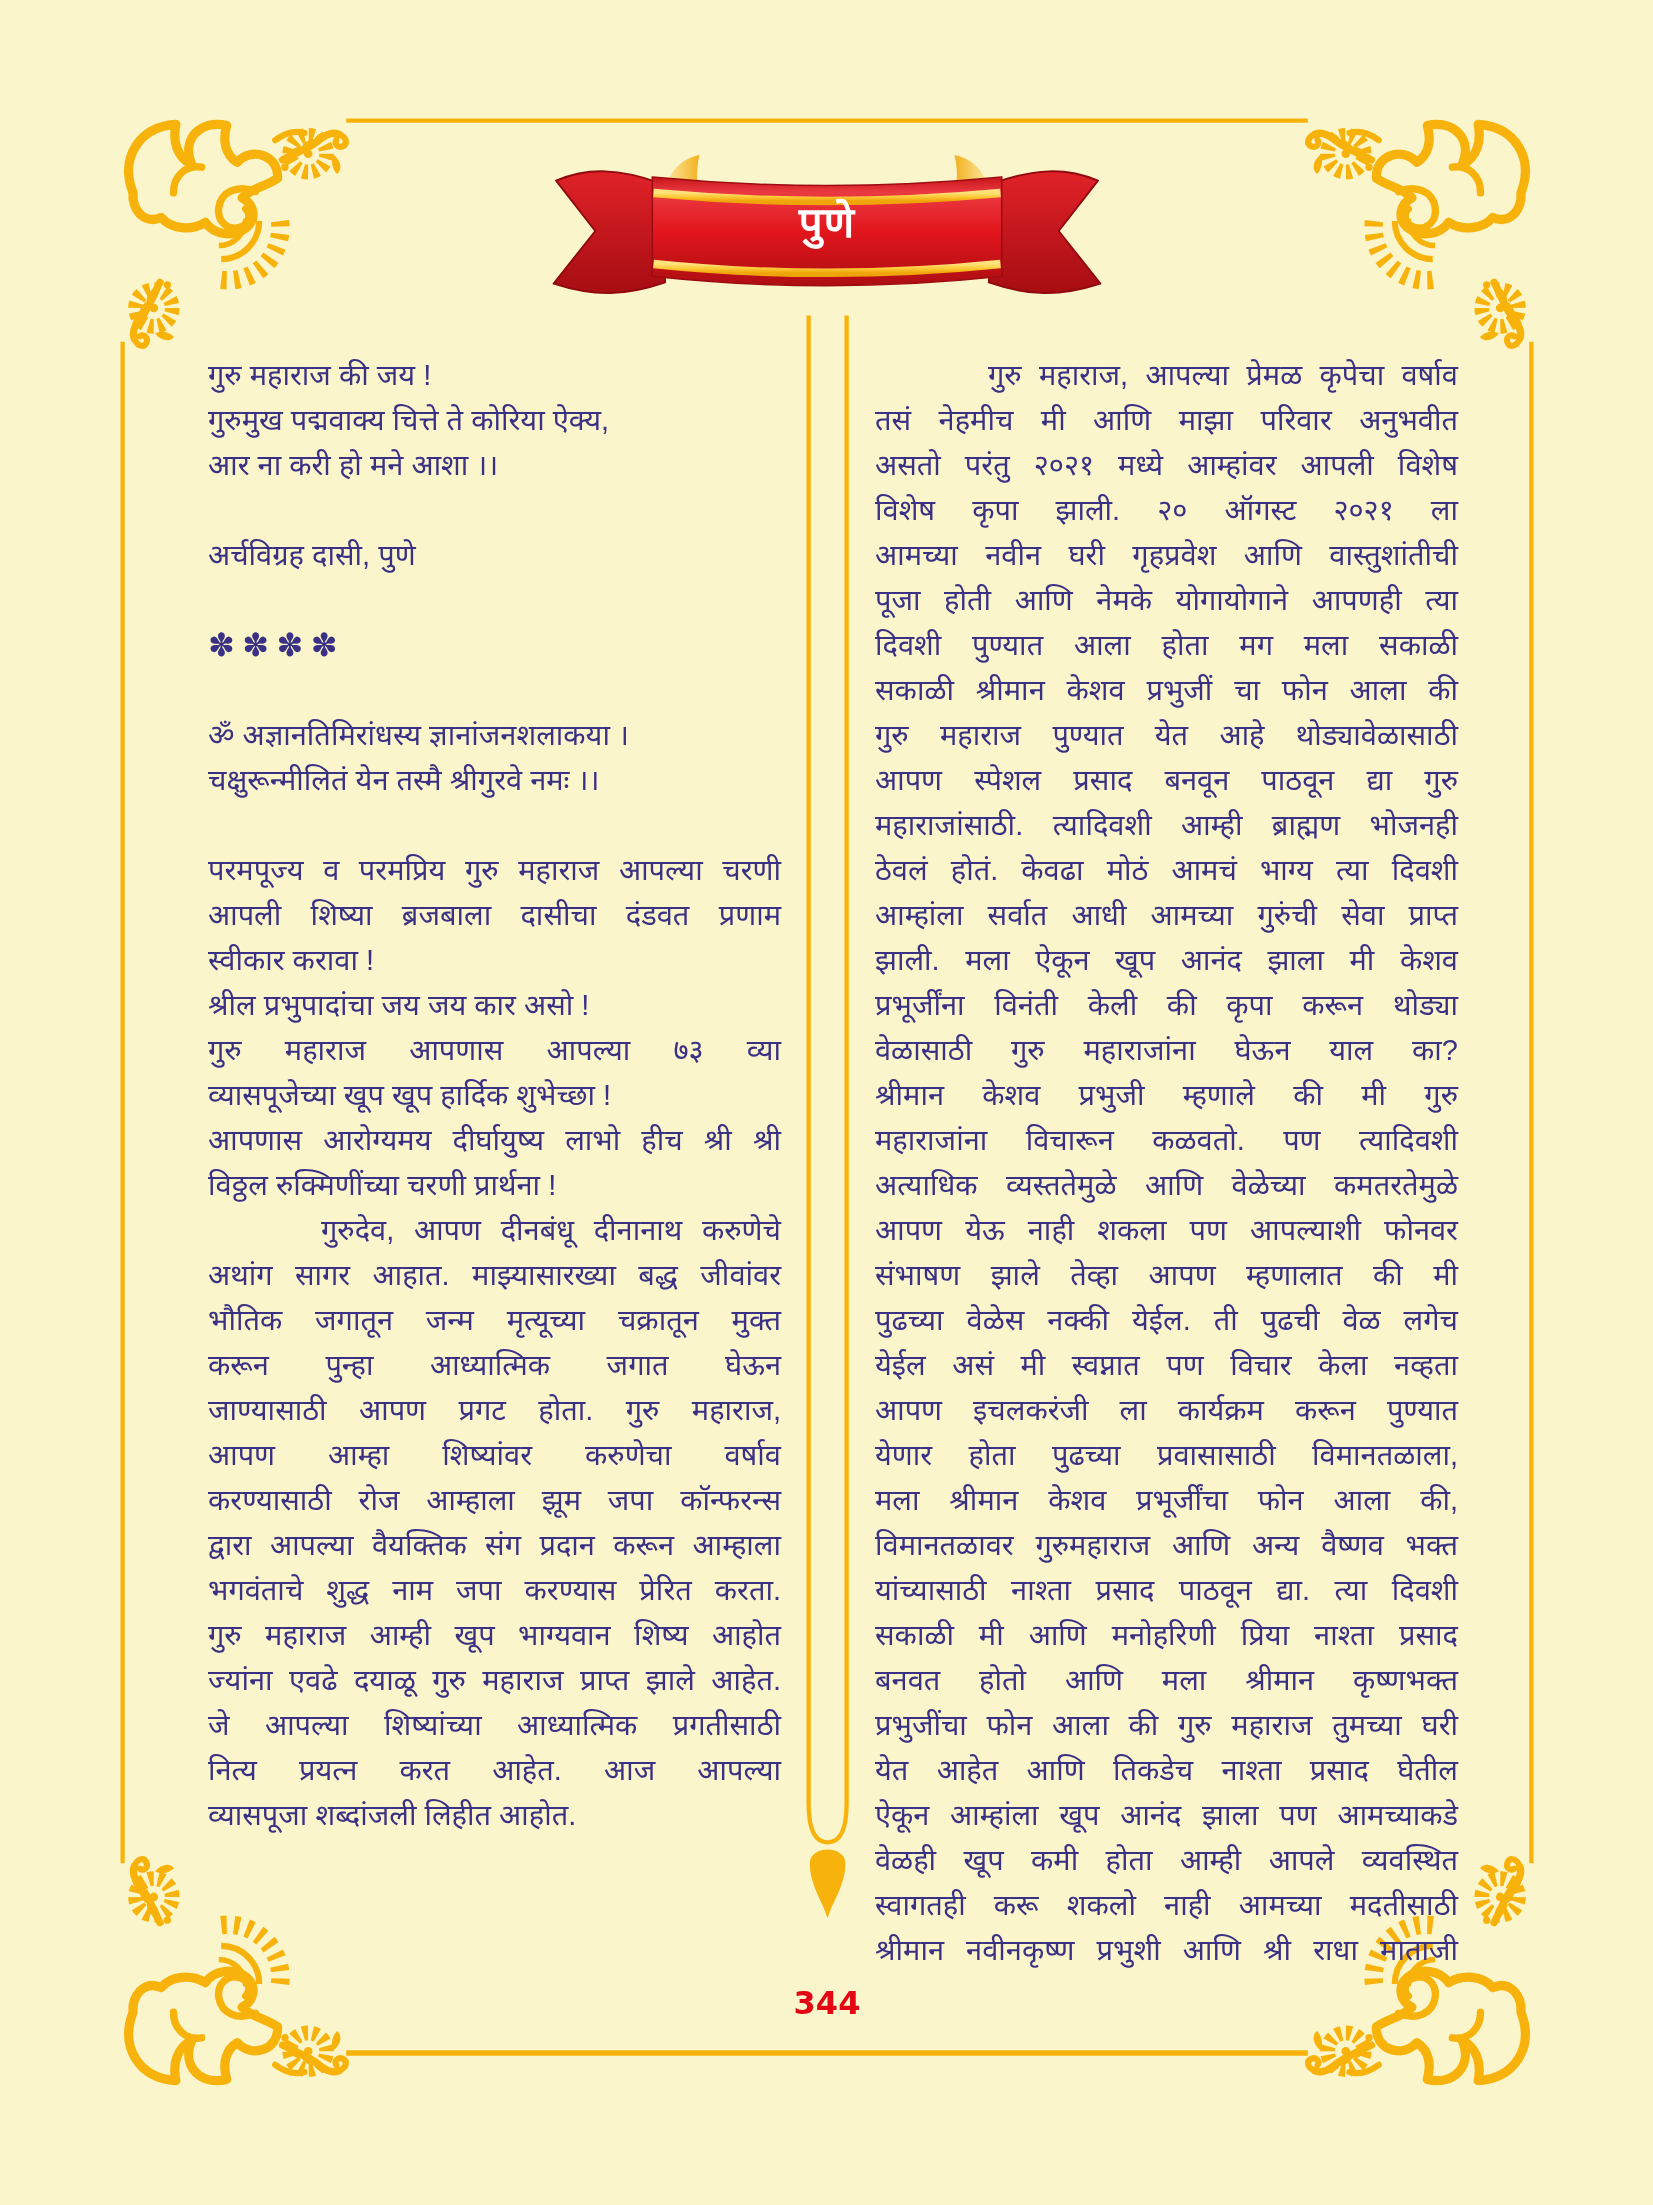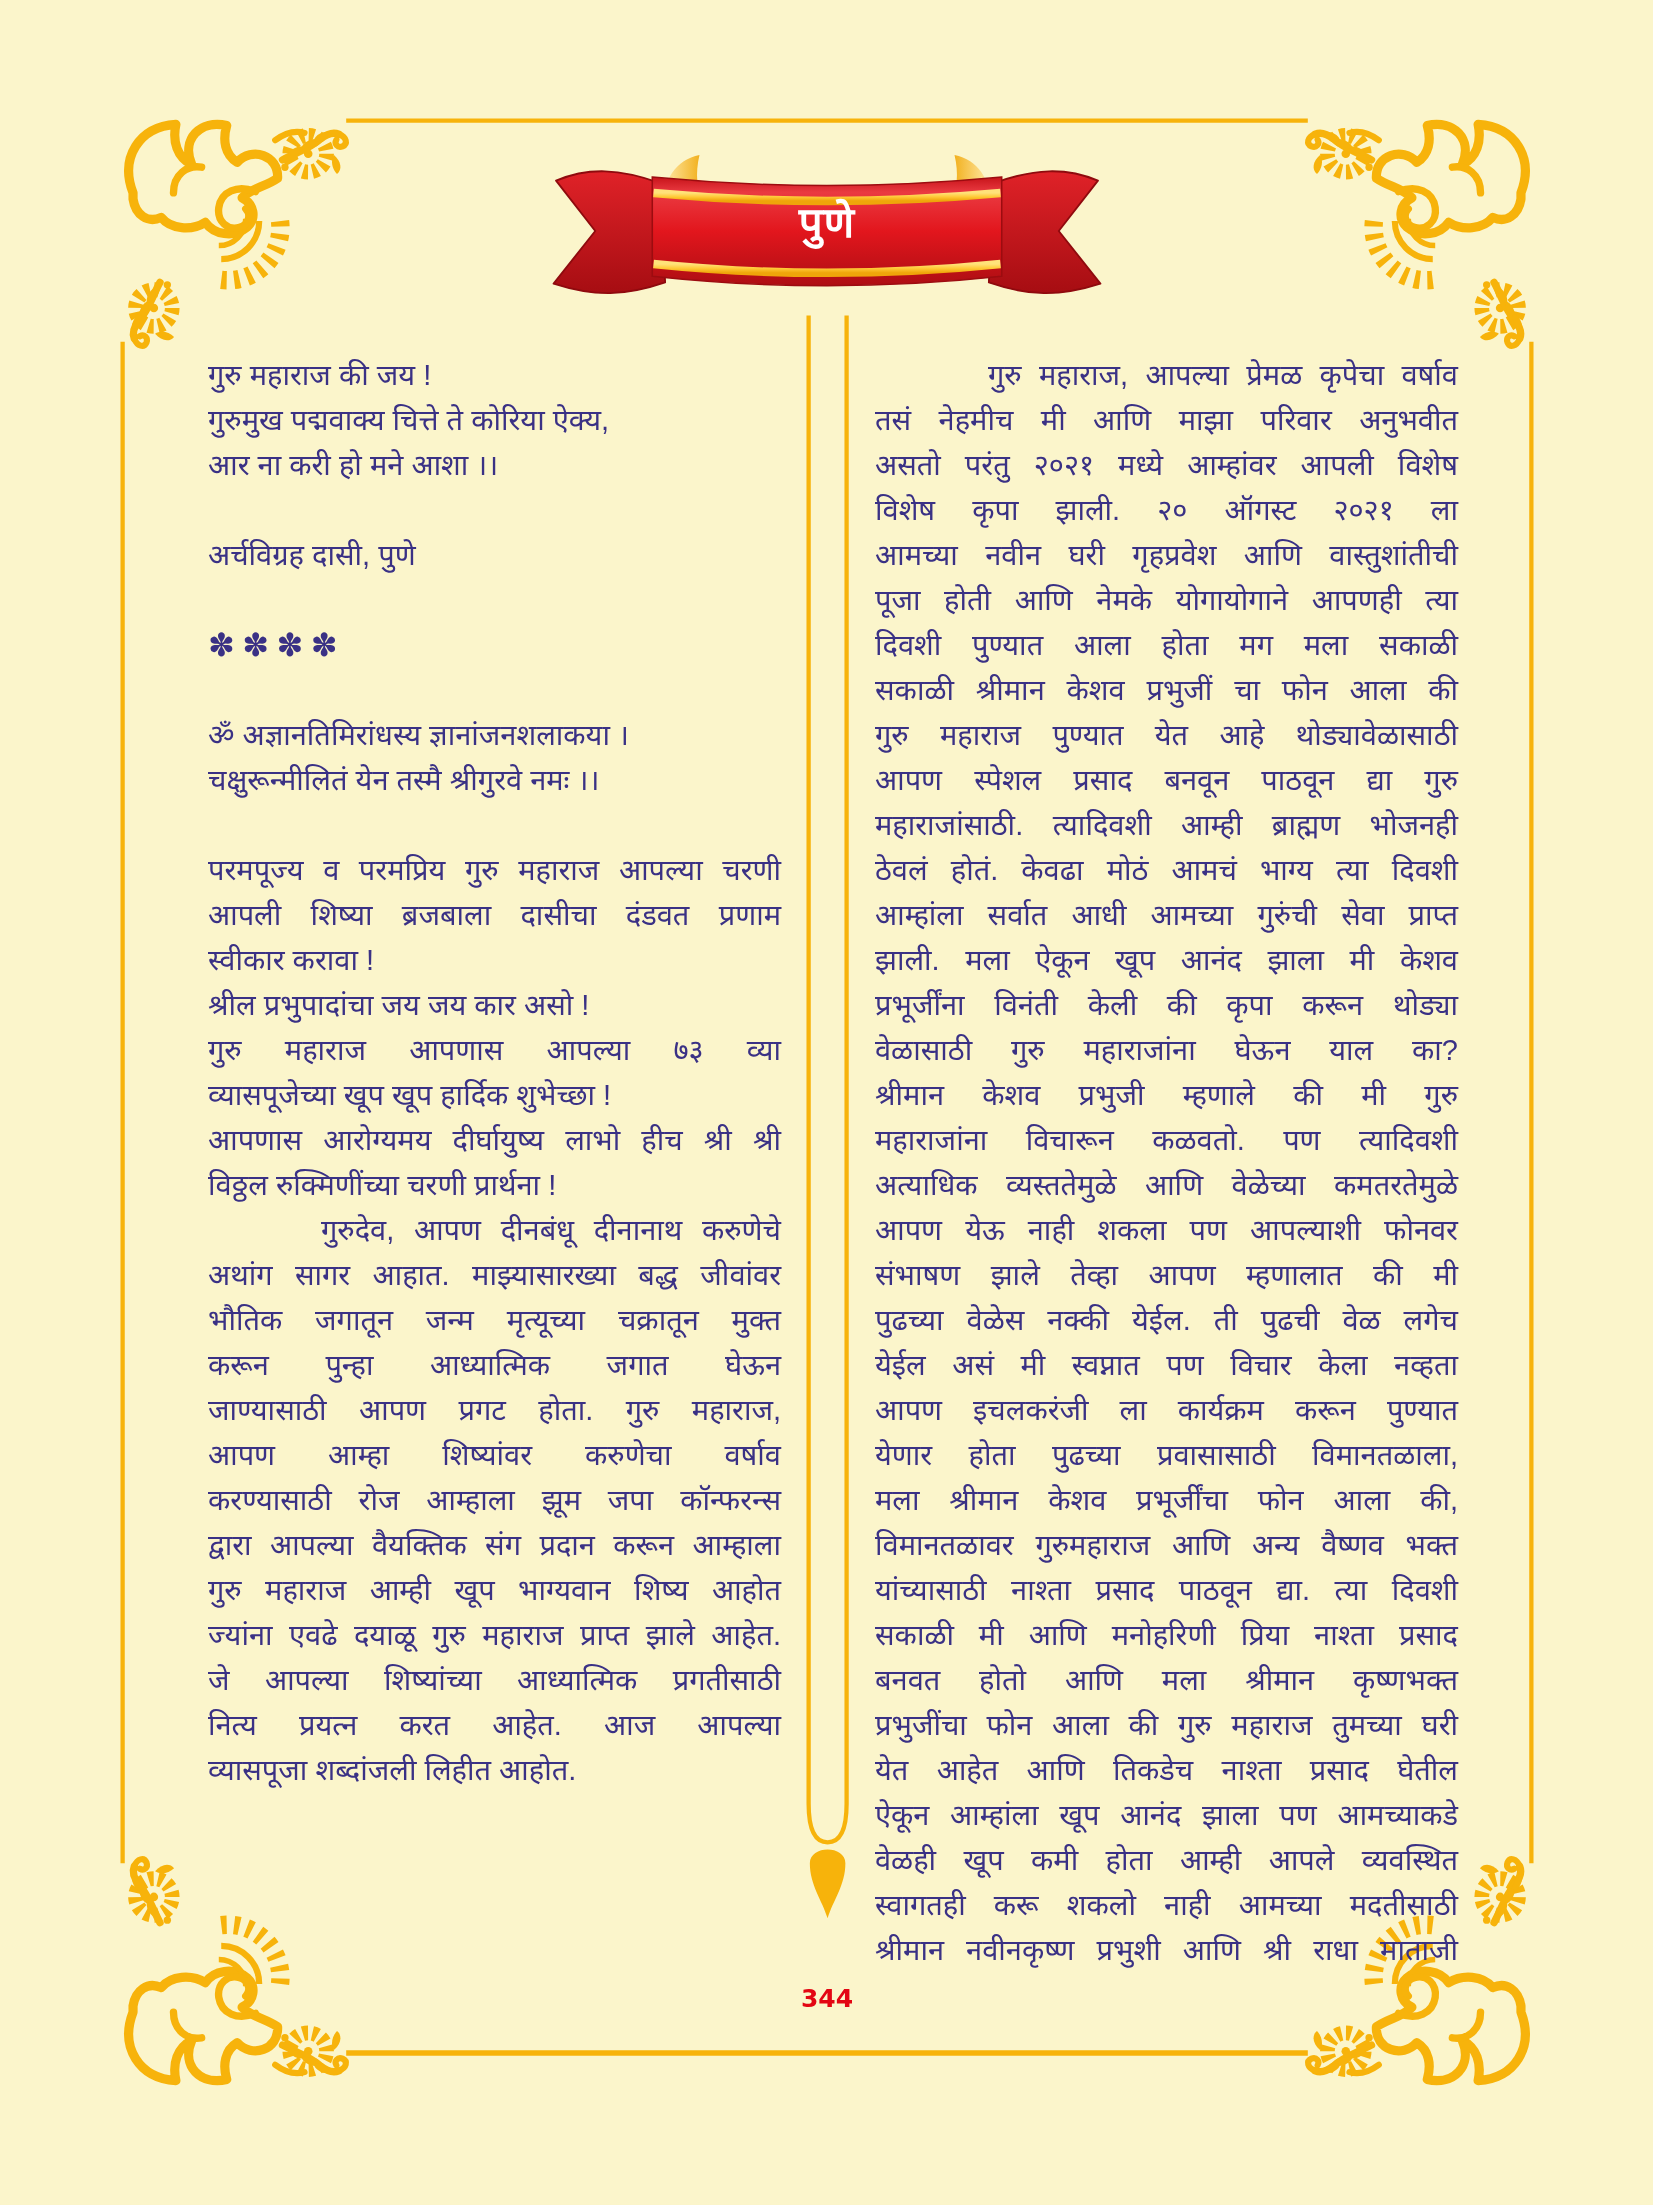--- a/index.html
+++ b/index.html
@@ -33,21 +33,21 @@
   }
   .line.just{text-align:justify;text-align-last:justify;}
   .line.indent{text-indent:113px;}
   .line.stars{font-size:32px;letter-spacing:7.4px;}
 
   
   .pagenum{
     position:absolute;left:769px;top:1984px;width:116px;
     text-align:center;
     font-family:"DejaVu Sans", sans-serif;
-    font-size:25px;font-weight:bold;color:#E30613;
+    font-size:32px;font-weight:bold;color:#E30613;
   }
 </style>
 </head>
 <body>
 
 <div class="page">
 
   <svg class="bg" viewBox="0 0 2700 3600" xmlns="http://www.w3.org/2000/svg">
     <defs>
       <g id="cornerOrn" fill="#F7B30B" stroke="#F7B30B">
@@ -179,20 +179,21 @@
       <div class="line just">आपणास आरोग्यमय दीर्घायुष्य लाभो हीच श्री श्री</div>
       <div class="line">विठ्ठल रुक्मिणींच्या चरणी प्रार्थना !</div>
       <div class="line just indent">गुरुदेव, आपण दीनबंधू दीनानाथ करुणेचे</div>
       <div class="line just">अथांग सागर आहात. माझ्यासारख्या बद्ध जीवांवर</div>
       <div class="line just">भौतिक जगातून जन्म मृत्यूच्या चक्रातून मुक्त</div>
       <div class="line just">करून पुन्हा आध्यात्मिक जगात घेऊन</div>
       <div class="line just">जाण्यासाठी आपण प्रगट होता. गुरु महाराज,</div>
       <div class="line just">आपण आम्हा शिष्यांवर करुणेचा वर्षाव</div>
       <div class="line just">करण्यासाठी रोज आम्हाला झूम जपा कॉन्फरन्स</div>
       <div class="line just">द्वारा आपल्या वैयक्तिक संग प्रदान करून आम्हाला</div>
+      <div class="line just">भगवंताचे शुद्ध नाम जपा करण्यास प्रेरित करता.</div>
       <div class="line just">गुरु महाराज आम्ही खूप भाग्यवान शिष्य आहोत</div>
       <div class="line just">ज्यांना एवढे दयाळू गुरु महाराज प्राप्त झाले आहेत.</div>
       <div class="line just">जे आपल्या शिष्यांच्या आध्यात्मिक प्रगतीसाठी</div>
       <div class="line just">नित्य प्रयत्न करत आहेत. आज आपल्या</div>
       <div class="line">व्यासपूजा शब्दांजली लिहीत आहोत.</div>
     </div>
 
   <div class="col col-right">
       <div class="line just indent">गुरु महाराज, आपल्या प्रेमळ कृपेचा वर्षाव</div>
       <div class="line just">तसं नेहमीच मी आणि माझा परिवार अनुभवीत</div>

